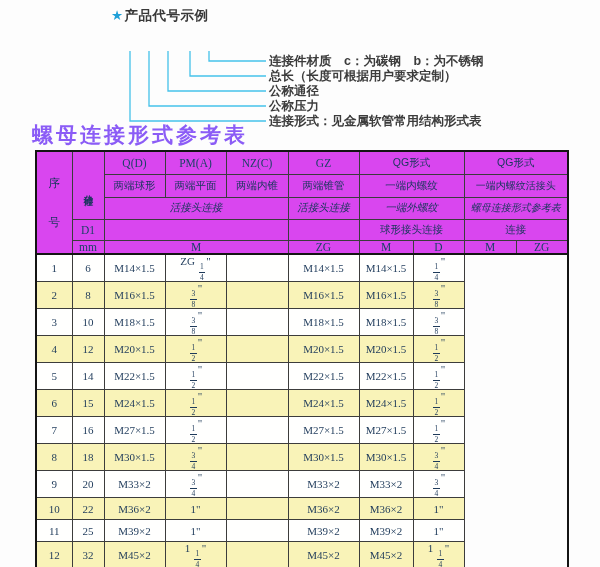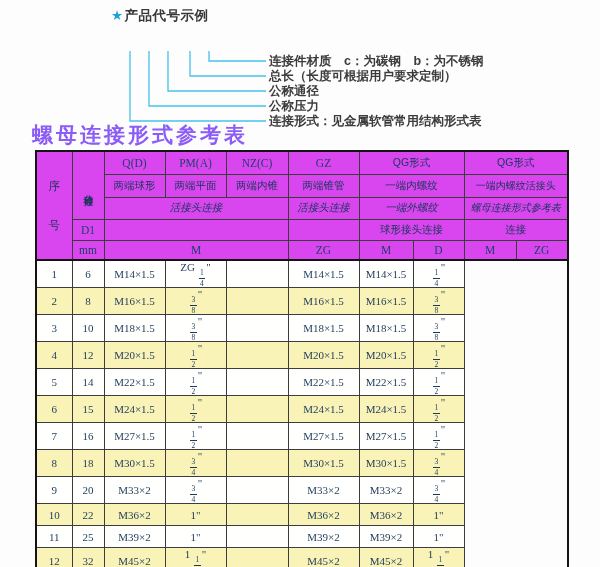--- a/index.html
+++ b/index.html
@@ -25,21 +25,21 @@
   
   .ref-table{position:absolute;left:35px;top:150px;border-collapse:collapse;table-layout:fixed;
              width:532px;border:2px solid #141414;}
   .ref-table th,.ref-table td{border:1px solid #3c3c3c;padding:0;text-align:center;vertical-align:middle;
              overflow:hidden;}
   .ref-table thead th{background:#d946ef;font-weight:normal;}
   .ref-table thead{border-bottom:2px solid #141414;}
   th.lat{font-family:"Liberation Serif",serif;color:#1c4166;font-size:11.5px;}
   th.cn{font-size:10.5px;color:#16365a;font-weight:normal;}
   th.cn-sm{font-size:10px;color:#16365a;font-weight:normal;}
-  .hA{height:23px;} .hB{height:23px;} .hC{height:22px;font-style:italic;} .hD{height:21px;} .hE{height:20px;}
+  .hA{height:23px;} .hB{height:23px;} .hC{height:22px;font-style:italic;} .hD{height:21px;} .hE{height:14px;}
   .seq-cell{display:flex;flex-direction:column;justify-content:center;align-items:center;gap:24px;
             height:100%;font-size:11.5px;color:#16365a;}
   .vert-text{writing-mode:vertical-rl;text-orientation:upright;font-size:10px;letter-spacing:1px;
              color:#16365a;margin:0 auto;}
   .ref-table tbody td{font-family:"Liberation Serif",serif;font-size:11px;color:#1e3a5a;height:21px;
              background:#fffffe;}
   .ref-table tbody tr.alt td{background:#f9f3b8;}
   
   .fr{display:inline-flex;flex-direction:column;align-items:center;line-height:1;font-size:7.5px;
       vertical-align:-4px;margin:0 1px;}

